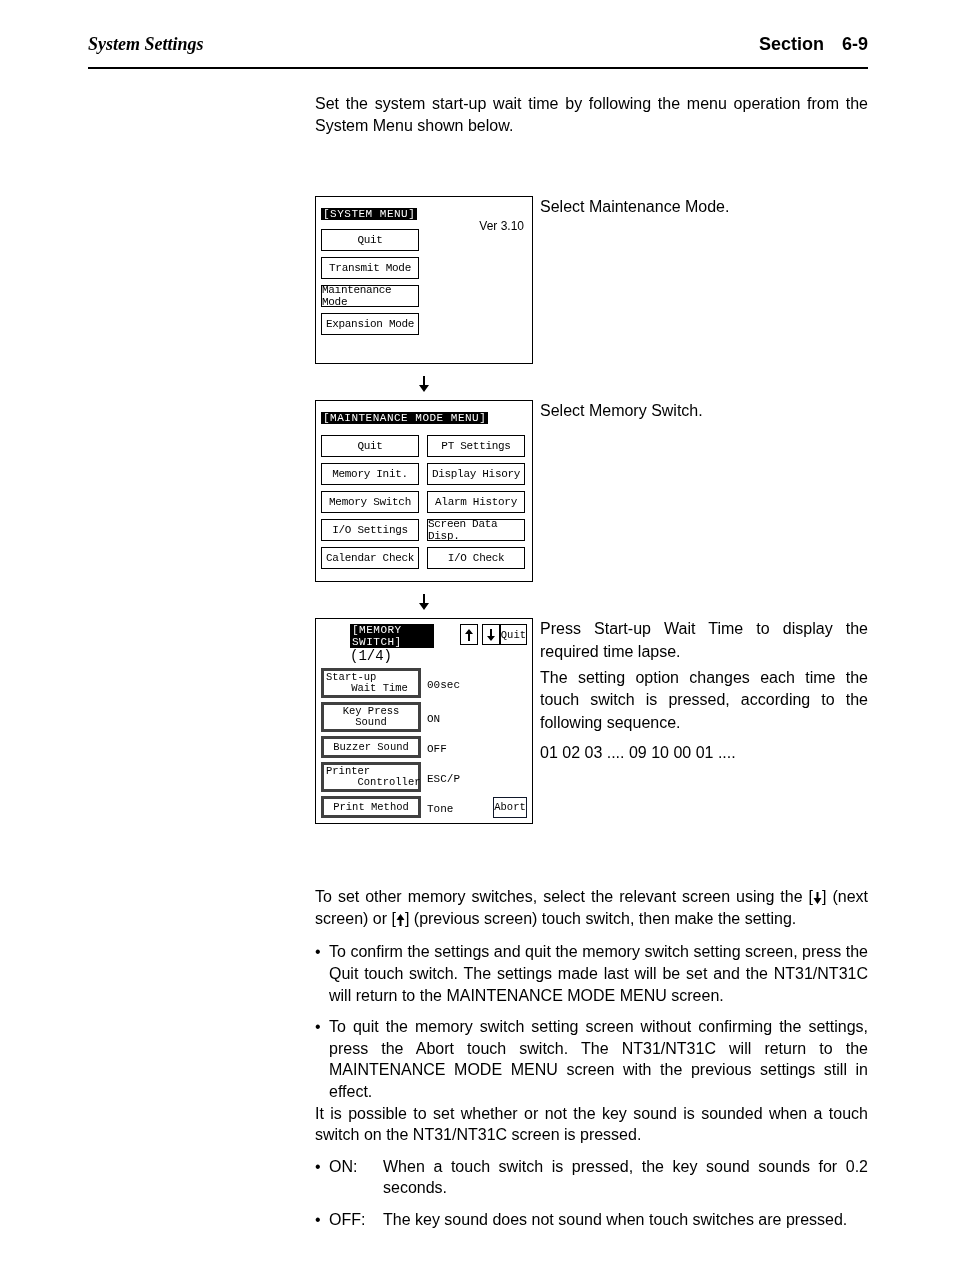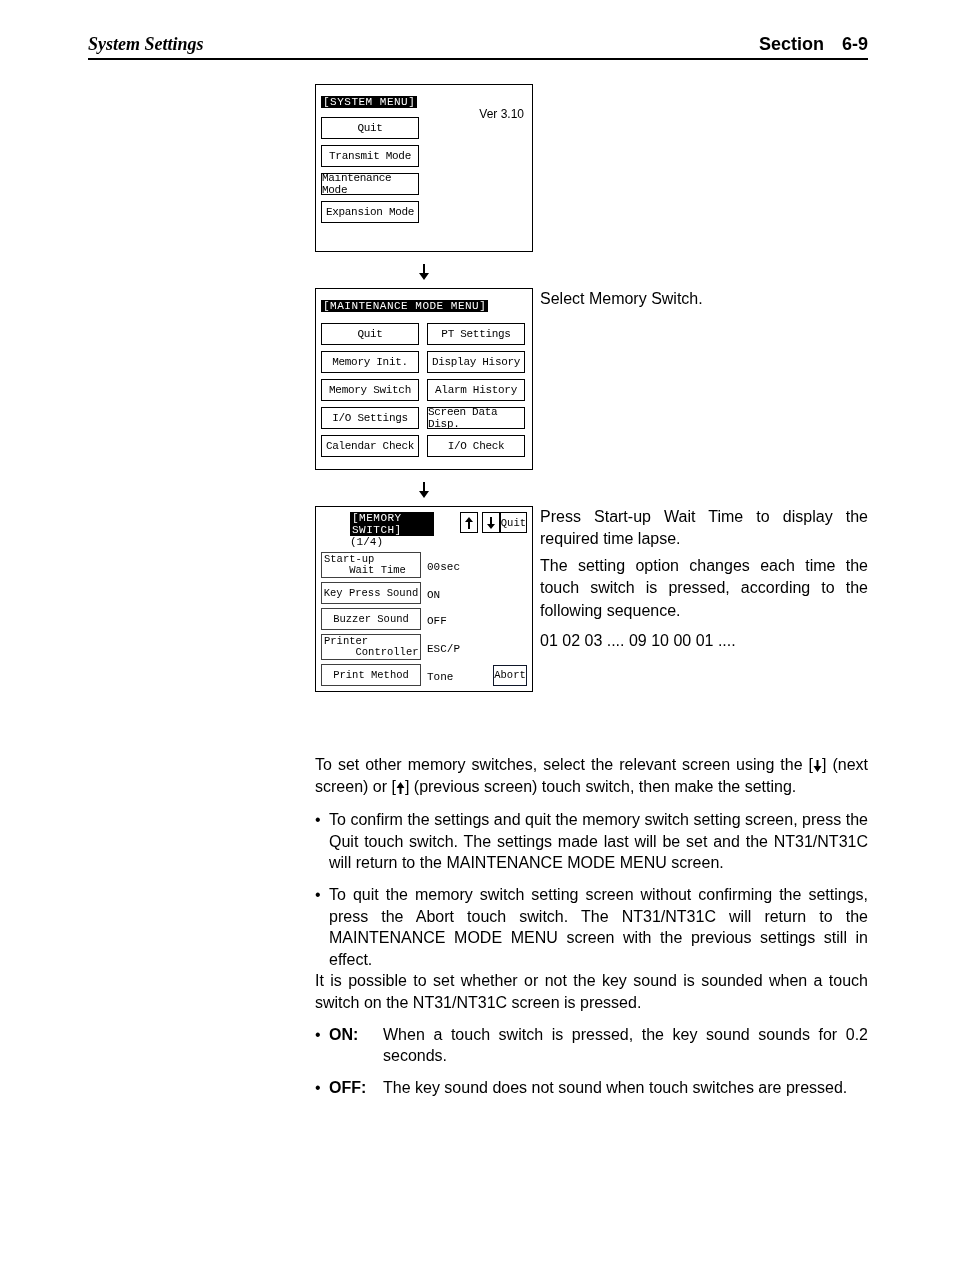--- a/index.html
+++ b/index.html
@@ -1,82 +1,84 @@
 <!DOCTYPE html>
 <html><head>
 <meta charset="utf-8">
 <style>
   * { box-sizing: border-box; margin: 0; padding: 0; }
   html, body { width: 954px; background: #fff; font-family: Arial, Helvetica, sans-serif; color: #000; }
   .page { padding: 34px 86px 50px 88px; position: relative; }
-  .header-row { display: flex; justify-content: space-between; align-items: baseline; border-bottom: 2.5px solid #000; padding-bottom: 3px; margin-bottom: 24px; }
+  .header-row { display: flex; justify-content: space-between; align-items: baseline; border-bottom: 2.5px solid #000; padding-bottom: 12px; margin-bottom: 24px; }
   .header-left { font-style: italic; font-family: "Times New Roman", Times, serif; font-weight: bold; font-size: 18px; }
   .header-right { font-weight: bold; font-size: 18px; }
   .header-right .num { margin-left: 18px; }
   .body-text { font-size: 16px; line-height: 1.35; text-align: justify; }
   .indent-block { margin-left: 227px; }
   .intro { margin-bottom: 60px; }
   .fig-row { display: flex; margin-bottom: 12px; }
   .fig-left { flex: 0 0 225px; }
   .fig-right { flex: 1; font-size: 16px; line-height: 1.4; text-align: justify; }
   .panel { border: 1px solid #000; width: 218px; padding: 6px 5px 28px 5px; position: relative; }
   .panel-title { display: inline-block; background: #000; color: #fff; font-family: "Courier New", monospace; font-size: 11px; padding: 0 2px; letter-spacing: 0.5px; }
   .panel-ver { position: absolute; top: 22px; right: 8px; font-family: Arial, sans-serif; font-size: 12px; }
-  .panel-sub { font-family: "Courier New", monospace; font-size: 11px; margin-top: -1px; }
+  .panel-sub { font-family: "Courier New", monospace; font-size: 14px; margin-top: -1px; }
   .mbtns { margin-top: 8px; display: flex; flex-direction: column; gap: 6px; }
   .mbtn { width: 98px; height: 22px; border: 1px solid #000; font-family: "Courier New", monospace; font-size: 11px; display: flex; align-items: center; justify-content: center; background: #fff; letter-spacing: -0.3px; }
   .mbtns2 { margin-top: 10px; display: grid; grid-template-columns: 98px 98px; gap: 6px 8px; }
   .arrow-down-center { text-align: center; margin: 8px 0 6px 0; }
   .arrow-down-center svg { vertical-align: top; }
-  .ms-label { width: 100px; border: 1px solid #404040; font-family: "Courier New", monospace; font-size: 10.5px; display: flex; align-items: center; justify-content: center; text-align: center; line-height: 1.05; padding: 1px 0; min-height: 22px; }
+  .ms-label { width: 100px; border: 3px solid #404040; font-family: "Courier New", monospace; font-size: 10.5px; display: flex; align-items: center; justify-content: center; text-align: center; line-height: 1.05; padding: 1px 0; min-height: 22px; }
   .ms-label.tall { min-height: 26px; }
   .ms-val { margin-left: 6px; font-family: "Courier New", monospace; font-size: 11px; padding-top: 4px; }
   .ms-top { display: flex; align-items: flex-start; padding-left: 29px; }
   .ms-arrows { display: flex; gap: 4px; margin-left: 26px; }
   .ms-arrow { width: 18px; height: 21px; border: 1px solid #000; display: flex; align-items: center; justify-content: center; background: #fff; }
   .ms-quit { width: 30px; height: 21px; border: 1px solid #000; font-family: "Courier New", monospace; font-size: 10.5px; display: flex; align-items: center; justify-content: center; margin-left: auto; }
   .ms-abort { width: 34px; height: 21px; border: 1px solid #0f172a; font-family: "Courier New", monospace; font-size: 10.5px; display: flex; align-items: center; justify-content: center; margin-left: auto; }
   .ms-container { display: flex; flex-direction: column; gap: 4px; margin-top: 4px; }
   .ms-line { display: flex; align-items: center; }
   .after-fig { margin-top: 62px; }
   .bullet-list { margin-top: 12px; }
   .bullet { display: flex; margin-top: 10px; }
   .bullet .dot { width: 14px; flex: 0 0 14px; font-size: 16px; line-height: 1.35; }
   .bullet .txt { flex: 1; font-size: 16px; line-height: 1.35; text-align: justify; }
   .sub-heading { font-size: 21px; font-weight: bold; margin-top: 38px; margin-bottom: 14px; }
   .sub-num { margin-right: 14px; }
   .onoff-row { display: flex; margin-top: 10px; }
-  .onoff-label { width: 54px; flex: 0 0 54px; font-weight: bold; }
+  .onoff-label { width: 54px; flex: 0 0 54px; }
 </style>
 </head>
 <body>
 
 <div class="page">
 
   <div class="header-row">
     <div class="header-left">System Settings</div>
     <div class="header-right">
       <span>Section</span><span class="num">6-9</span>
     </div>
   </div>
 
+  <div class="indent-block intro body-text">Set the system start-up wait time by following the menu operation from the System Menu shown below.</div>
 
   <div class="fig-row indent-block">
     <div class="fig-left">
       <div class="panel">
         <span class="panel-title">[SYSTEM MENU]</span>
         <span class="panel-ver">Ver 3.10</span>
         <div class="mbtns">
           <div class="mbtn">Quit</div>
           <div class="mbtn">Transmit Mode</div>
           <div class="mbtn">Maintenance Mode</div>
           <div class="mbtn">Expansion Mode</div>
         </div>
       </div>
     </div>
+    <div class="fig-right">Select Maintenance Mode.</div>
   </div>
 
   <div class="indent-block" style="width:218px;">
     <div class="arrow-down-center">
       <svg width="12" height="16" viewBox="0 0 12 16">
           <path d="M5 0h2v9h4l-5 7-5-7h4z" fill="#000"></path>
         </svg>
     </div>
   </div>
 

